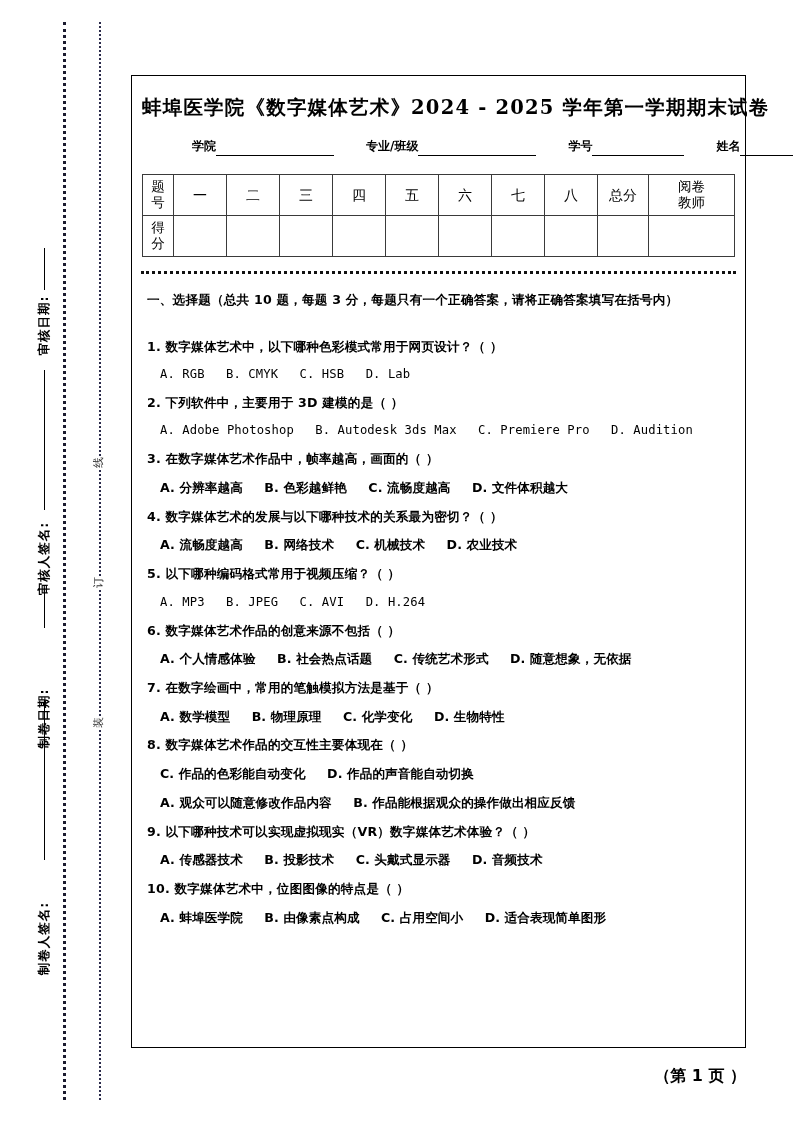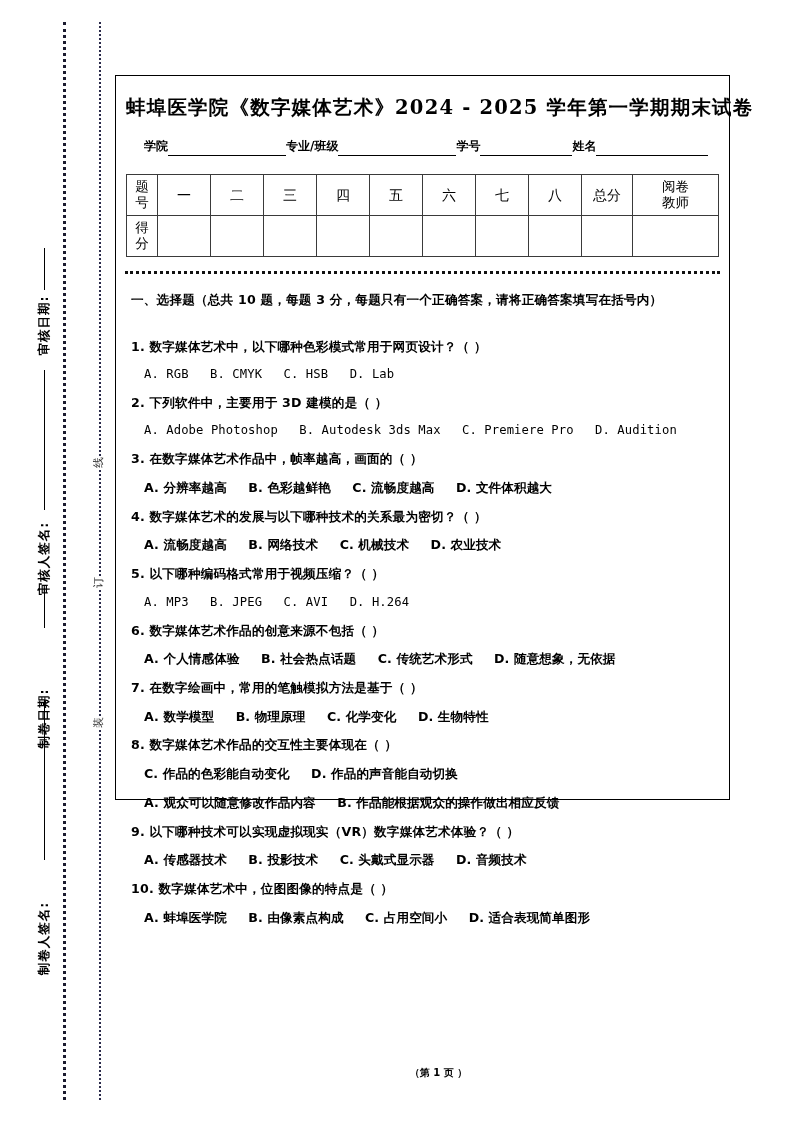--- a/index.html
+++ b/index.html
@@ -58,24 +58,24 @@
     font-size: 11px;
     color: #333;
     background: #fff;
     padding: 2px 1px;
     line-height: 1;
   }
 
   
   #paper {
     position: absolute;
-    left: 115px;
+    left: 131px;
     top: 75px;
     width: 615px;
-    height: 725px;
+    height: 973px;
     border: 1.3px solid #000;
     box-sizing: border-box;
   }
 
   .exam-title {
     text-align: center;
     font-family: "DejaVu Serif", serif;
     font-weight: bold;
     font-size: 19.5px;
     letter-spacing: 1.2px;
@@ -84,21 +84,21 @@
   }
 
   .id-row {
     display: flex;
     align-items: flex-end;
     margin: 17px 22px 0 28px;
     font-family: "DejaVu Sans", sans-serif;
     font-size: 12px;
     font-weight: bold;
   }
-  .id-field { display: flex; align-items: flex-end; }
+  .id-field { display: flex; align-items: flex-end; margin-left: 32px; }
   .id-field .lbl { white-space: nowrap; padding-bottom: 1px; }
   .id-field .blank {
     border-bottom: 1px solid #000;
     height: 14px;
   }
   .blank.w1 { width: 118px; }
   .blank.w2 { width: 118px; }
   .blank.w3 { width: 92px; }
   .blank.w4 { width: 112px; }
 
@@ -164,23 +164,23 @@
     font-size: 12.6px;
   }
   .opt { margin-right: 14px; white-space: nowrap; display: inline-block; }
 
   
   #footer {
     position: absolute;
     left: 131px;
     top: 1066px;
     width: 615px;
-    text-align: center;
-    font-family: "DejaVu Sans", sans-serif;
-    font-size: 10px;
+    text-align: right;
+    font-family: "DejaVu Sans", sans-serif;
+    font-size: 16px;
     font-weight: bold;
   }
 </style>
 </head>
 <body>
 
 <div id="left-margin">
 
   <div class="v-rule" style="left:44px; top:248px; height:42px;"></div>
   <div class="v-rule" style="left:44px; top:370px; height:140px;"></div>

